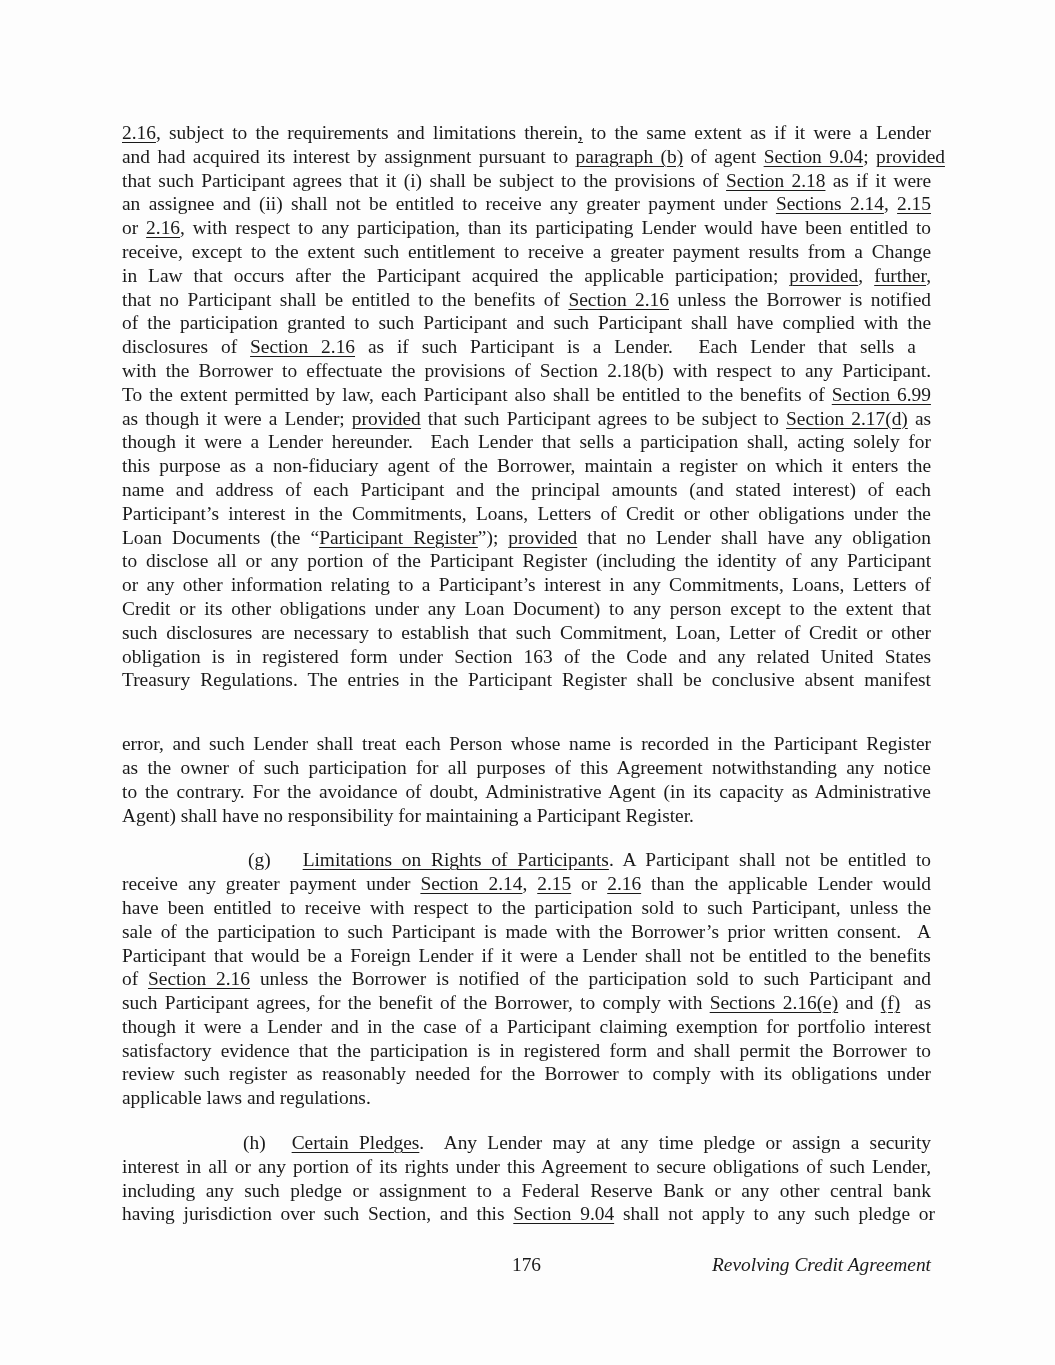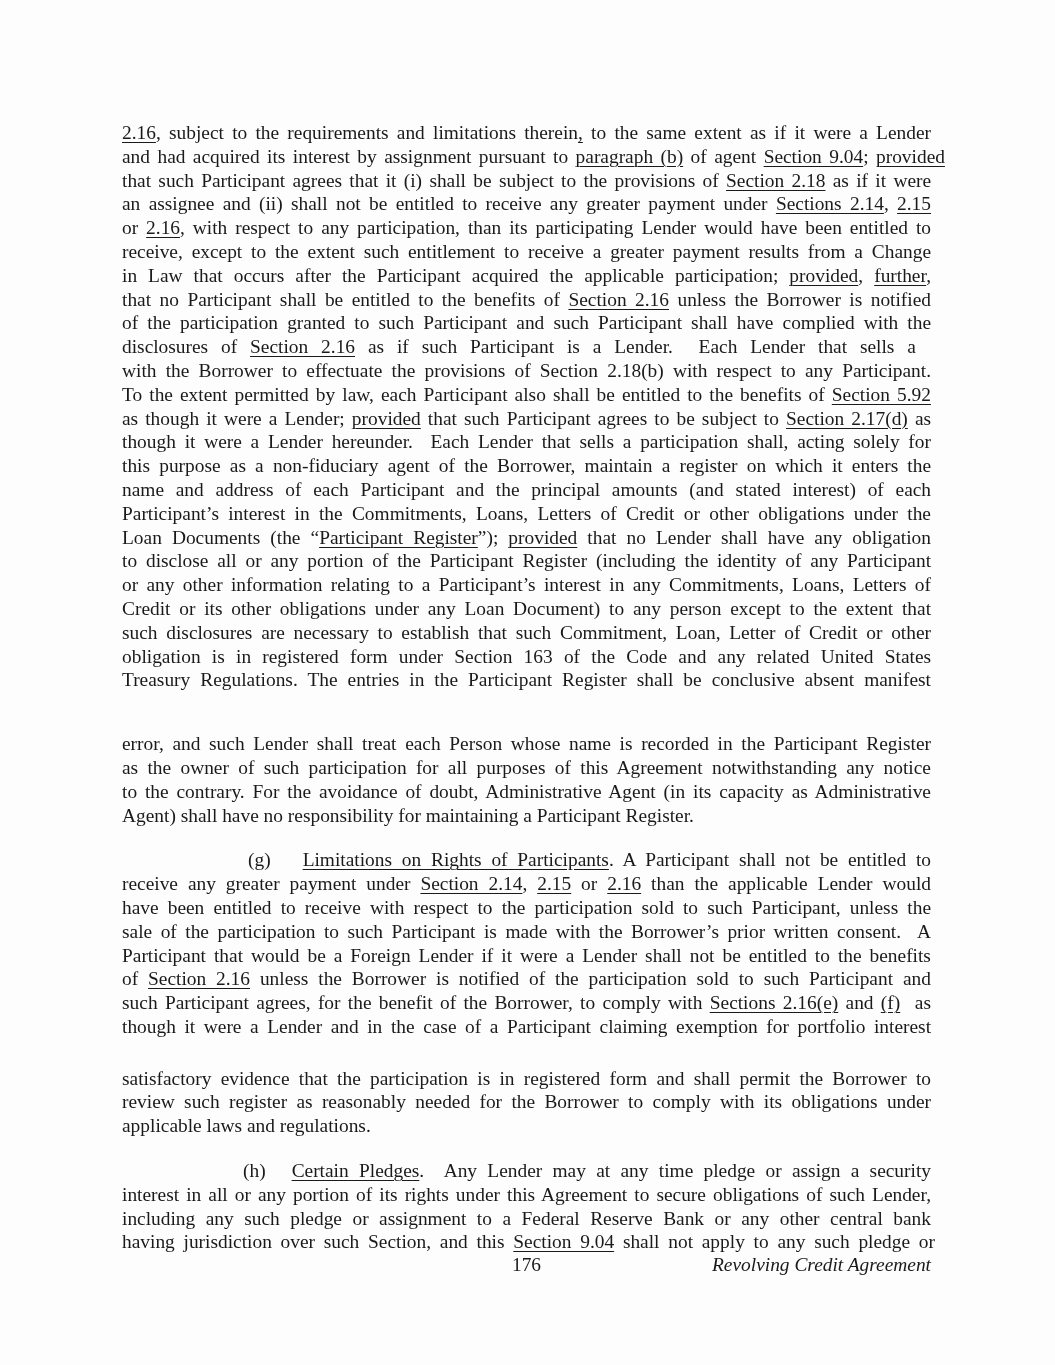--- a/index.html
+++ b/index.html
@@ -35,21 +35,21 @@
         <div class="line" style="word-spacing: 2.59px;"><span class="runs"><span>and had acquired its interest by assignment pursuant to </span><span class="u">paragraph (b)</span><span> of agent </span><span class="u">Section 9.04</span><span>; </span><span class="u">provided</span></span></div>
         <div class="line" style="word-spacing: 2.45px;"><span class="runs"><span>that such Participant agrees that it (i) shall be subject to the provisions of </span><span class="u">Section 2.18</span><span> as if it were</span></span></div>
         <div class="line" style="word-spacing: 3.48px;"><span class="runs"><span>an assignee and (ii) shall not be entitled to receive any greater payment under </span><span class="u">Sections 2.14</span><span>, </span><span class="u">2.15</span></span></div>
         <div class="line" style="word-spacing: 3.1px;"><span class="runs"><span>or </span><span class="u">2.16</span><span>, with respect to any participation, than its participating Lender would have been entitled to</span></span></div>
         <div class="line" style="word-spacing: 3.97px;"><span class="runs"><span>receive, except to the extent such entitlement to receive a greater payment results from a Change</span></span></div>
         <div class="line" style="word-spacing: 6.19px;"><span class="runs"><span>in Law that occurs after the Participant acquired the applicable participation; </span><span class="u">provided</span><span>, </span><span class="u">further</span><span>,</span></span></div>
         <div class="line" style="word-spacing: 3.61px;"><span class="runs"><span>that no Participant shall be entitled to the benefits of </span><span class="u">Section 2.16</span><span> unless the Borrower is notified</span></span></div>
         <div class="line" style="word-spacing: 4.25px;"><span class="runs"><span>of the participation granted to such Participant and such Participant shall have complied with the</span></span></div>
         <div class="line" style="word-spacing: 8.02px;"><span class="runs"><span>disclosures of </span><span class="u">Section 2.16</span><span> as if such Participant is a Lender.  Each Lender that sells a</span></span></div>
         <div class="line" style="word-spacing: 4.35px;"><span class="runs"><span>with the Borrower to effectuate the provisions of Section 2.18(b) with respect to any Participant.</span></span></div>
-        <div class="line" style="word-spacing: 2.22px;"><span class="runs"><span>To the extent permitted by law, each Participant also shall be entitled to the benefits of </span><span class="u">Section 5.92</span></span></div>
+        <div class="line" style="word-spacing: 2.22px;"><span class="runs"><span>To the extent permitted by law, each Participant also shall be entitled to the benefits of </span><span class="u">Section 6.99</span></span></div>
         <div class="line" style="word-spacing: 2.23px;"><span class="runs"><span>as though it were a Lender; </span><span class="u">provided</span><span> that such Participant agrees to be subject to </span><span class="u">Section 2.17(d)</span><span> as</span></span></div>
         <div class="line" style="word-spacing: 3.92px;"><span class="runs"><span>though it were a Lender hereunder.  Each Lender that sells a participation shall, acting solely for</span></span></div>
         <div class="line" style="word-spacing: 4.34px;"><span class="runs"><span>this purpose as a non-fiduciary agent of the Borrower, maintain a register on which it enters the</span></span></div>
         <div class="line" style="word-spacing: 6.87px;"><span class="runs"><span>name and address of each Participant and the principal amounts (and stated interest) of each</span></span></div>
         <div class="line" style="word-spacing: 4.44px;"><span class="runs"><span>Participant’s interest in the Commitments, Loans, Letters of Credit or other obligations under the</span></span></div>
         <div class="line" style="word-spacing: 5.22px;"><span class="runs"><span>Loan Documents (the “</span><span class="u">Participant Register</span><span>”); </span><span class="u">provided</span><span> that no Lender shall have any obligation</span></span></div>
         <div class="line" style="word-spacing: 4px;"><span class="runs"><span>to disclose all or any portion of the Participant Register (including the identity of any Participant</span></span></div>
         <div class="line" style="word-spacing: 3.47px;"><span class="runs"><span>or any other information relating to a Participant’s interest in any Commitments, Loans, Letters of</span></span></div>
         <div class="line" style="word-spacing: 3.92px;"><span class="runs"><span>Credit or its other obligations under any Loan Document) to any person except to the extent that</span></span></div>
         <div class="line" style="word-spacing: 3.86px;"><span class="runs"><span>such disclosures are necessary to establish that such Commitment, Loan, Letter of Credit or other</span></span></div>
@@ -60,23 +60,23 @@
         <div class="line" style="word-spacing: 3.02px;"><span class="runs"><span>to the contrary. For the avoidance of doubt, Administrative Agent (in its capacity as Administrative</span></span></div>
         <div class="line end"><span class="runs"><span>Agent) shall have no responsibility for maintaining a Participant Register.</span></span></div>
       </div>
       <div class="paragraph">
         <div class="line" style="word-spacing: 4.93px;"><span class="runs"><span class="sp" style="width: 126px;"></span><span>(g)</span><span class="sp" style="width: 32px;"></span><span class="u">Limitations on Rights of Participants</span><span>. A Participant shall not be entitled to</span></span></div>
         <div class="line" style="word-spacing: 5.09px;"><span class="runs"><span>receive any greater payment under </span><span class="u">Section 2.14</span><span>, </span><span class="u">2.15</span><span> or </span><span class="u">2.16</span><span> than the applicable Lender would</span></span></div>
         <div class="line" style="word-spacing: 4.25px;"><span class="runs"><span>have been entitled to receive with respect to the participation sold to such Participant, unless the</span></span></div>
         <div class="line" style="word-spacing: 3.63px; text-align: center;"><span class="runs"><span>sale of the participation to such Participant is made with the Borrower’s prior written consent.  A</span></span></div>
         <div class="line" style="word-spacing: 3.12px;"><span class="runs"><span>Participant that would be a Foreign Lender if it were a Lender shall not be entitled to the benefits</span></span></div>
         <div class="line" style="word-spacing: 5.03px;"><span class="runs"><span>of </span><span class="u">Section 2.16</span><span> unless the Borrower is notified of the participation sold to such Participant and</span></span></div>
-        <div class="line" style="word-spacing: 2.46px; text-align: right;"><span class="runs"><span>such Participant agrees, for the benefit of the Borrower, to comply with </span><span class="u">Sections 2.16(e)</span><span> and </span><span class="u">(f)</span><span>  as</span></span></div>
+        <div class="line" style="word-spacing: 2.46px;"><span class="runs"><span>such Participant agrees, for the benefit of the Borrower, to comply with </span><span class="u">Sections 2.16(e)</span><span> and </span><span class="u">(f)</span><span>  as</span></span></div>
         <div class="line" style="word-spacing: 3.72px;"><span class="runs"><span>though it were a Lender and in the case of a Participant claiming exemption for portfolio interest</span></span></div>
-        <div class="line" style="word-spacing: 4.4px; margin-top: 28px;"><span class="runs"><span>satisfactory evidence that the participation is in registered form and shall permit the Borrower to</span></span></div>
+        <div class="line" style="word-spacing: 4.4px;"><span class="runs"><span>satisfactory evidence that the participation is in registered form and shall permit the Borrower to</span></span></div>
         <div class="line" style="word-spacing: 4.48px;"><span class="runs"><span>review such register as reasonably needed for the Borrower to comply with its obligations under</span></span></div>
         <div class="line end"><span class="runs"><span>applicable laws and regulations.</span></span></div>
       </div>
       <div class="paragraph">
         <div class="line" style="word-spacing: 5.44px;"><span class="runs"><span class="sp" style="width: 121px;"></span><span>(h)</span><span class="sp" style="width: 26px;"></span><span class="u">Certain Pledges</span><span>.  Any Lender may at any time pledge or assign a security</span></span></div>
         <div class="line" style="word-spacing: 2.21px;"><span class="runs"><span>interest in all or any portion of its rights under this Agreement to secure obligations of such Lender,</span></span></div>
         <div class="line" style="word-spacing: 5.65px;"><span class="runs"><span>including any such pledge or assignment to a Federal Reserve Bank or any other central bank</span></span></div>
         <div class="line" style="word-spacing: 3.89px;"><span class="runs"><span>having jurisdiction over such Section, and this </span><span class="u">Section 9.04</span><span> shall not apply to any such pledge or</span></span></div>
       </div>
     </div>

